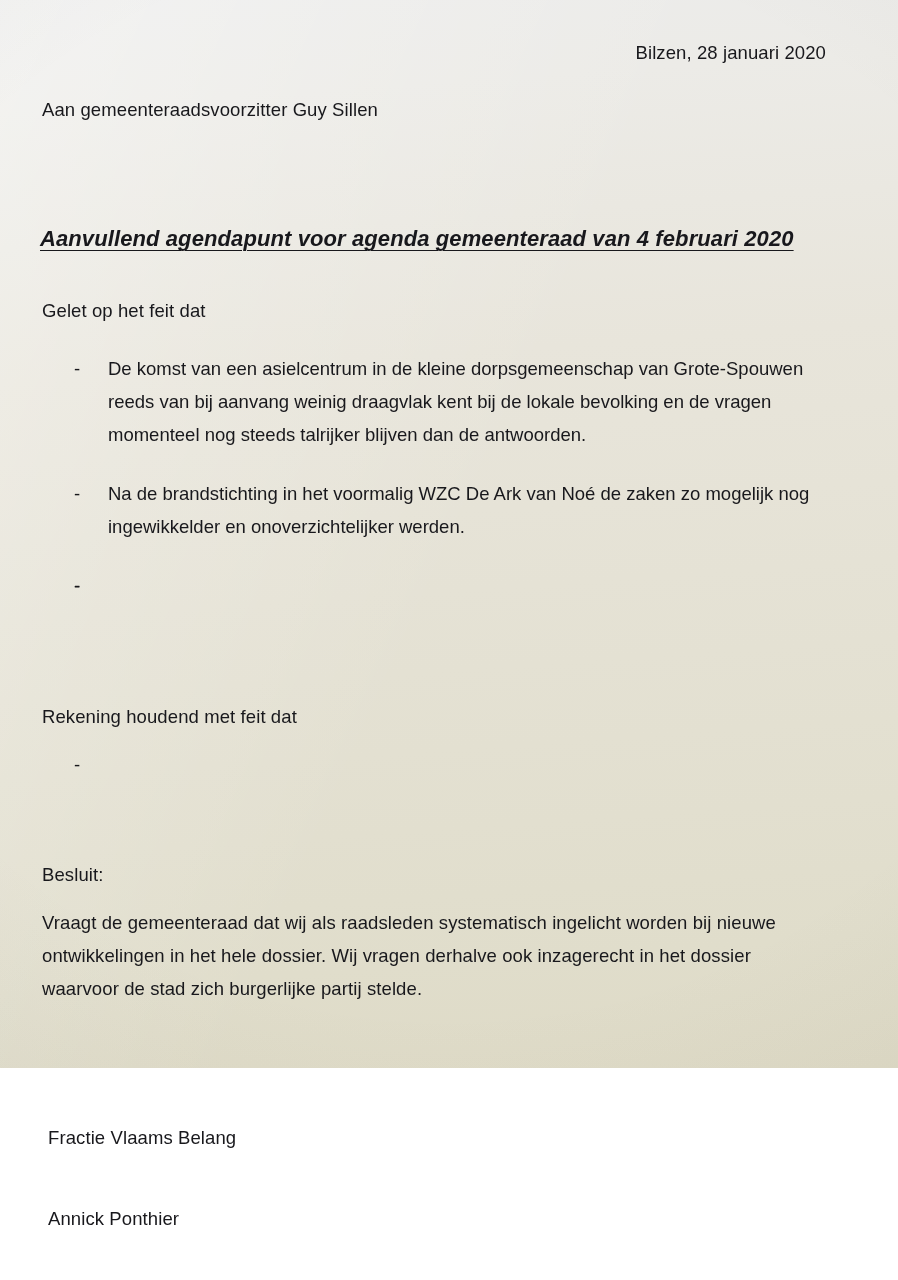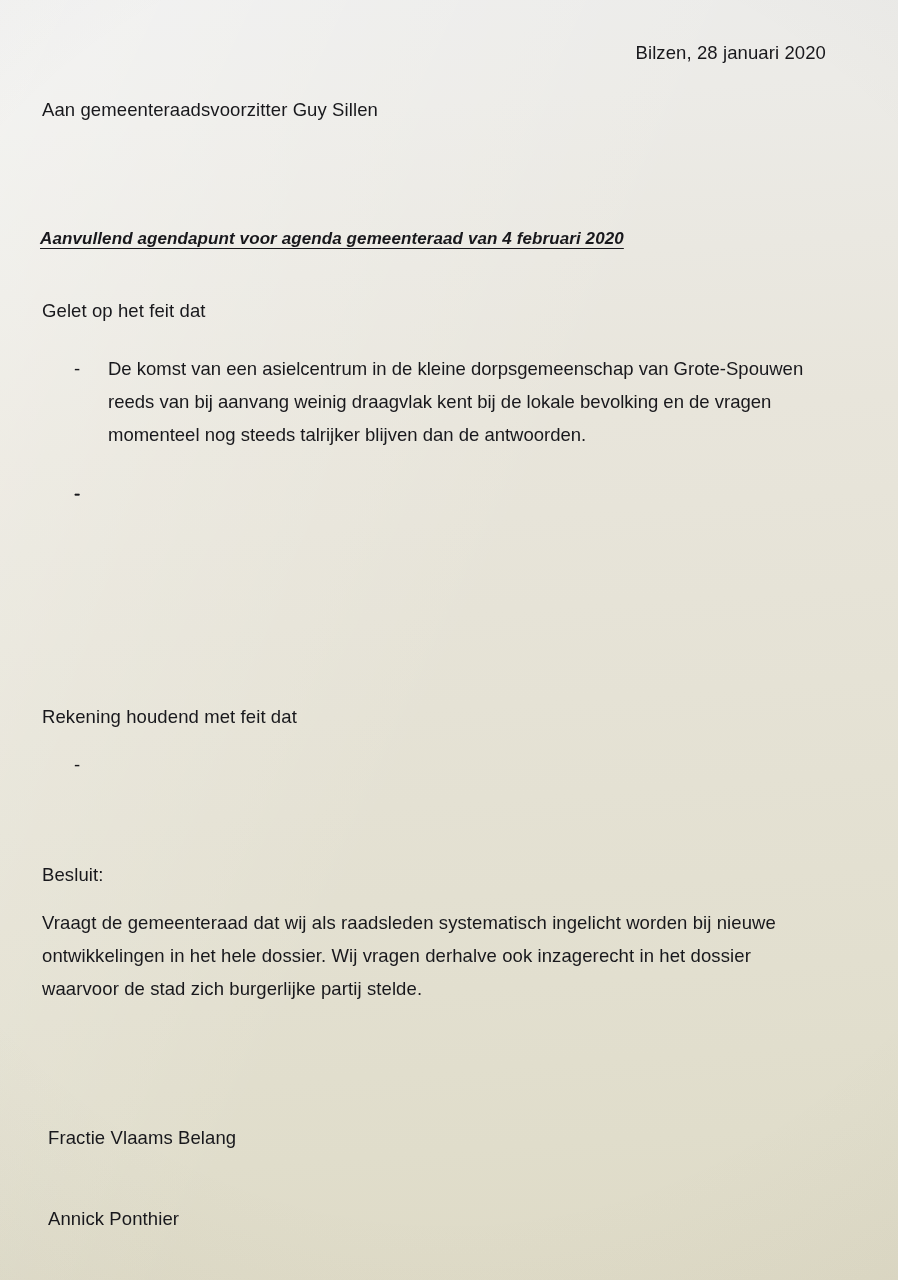--- a/index.html
+++ b/index.html
@@ -10,21 +10,21 @@
     width: 898px;
     height: 1280px;
     overflow: hidden;
     font-family: "Liberation Sans", sans-serif;
   }
 
   
   #paper {
     position: relative;
     width: 898px;
-    height: 1280px;
+    height: 1068px;
     box-sizing: border-box;
     background:
       linear-gradient(176deg,
         #ececeb 0%,
         #ecebe7 10%,
         #eae8e1 22%,
         #e8e5db 34%,
         #e6e3d7 48%,
         #e4e1d3 62%,
         #e2dfcf 76%,
@@ -82,21 +82,21 @@
     text-align: center;
   }
   #subject-line {
     top: 222px;
     left: 40px;
     font-style: italic;
     font-weight: 600;
     text-decoration: underline;
     text-underline-offset: 4px;
     text-decoration-thickness: 1.4px;
-    font-size: 17px;
+    font-size: 22px;
   }
   #considering-heading {
     top: 294px;
     left: 42px;
   }
   #taking-account-heading {
     top: 700px;
     left: 42px;
   }
   #decision-heading {
@@ -167,20 +167,21 @@
 
     <div class="txt" id="considering-heading">Gelet op het feit dat</div>
 
     <ul class="bullet-list" id="considering-list">
       <li class="bullet-item">
         <span class="bullet-dash">-</span>
         <span class="bullet-text">De komst van een asielcentrum in de kleine dorpsgemeenschap van Grote-Spouwen reeds van bij aanvang weinig draagvlak kent bij de lokale bevolking en de vragen momenteel nog steeds talrijker blijven dan de antwoorden.</span>
       </li>
       <li class="bullet-item">
         <span class="bullet-dash">-</span>
+        <span class="bullet-text">Na de brandstichting in het voormalig WZC De Ark van Noé de zaken zo mogelijk nog ingewikkelder en onoverzichtelijker werden.</span>
       </li>
       <li class="bullet-item">
         <span class="bullet-dash">-</span>
       </li>
       <li class="bullet-item">
         <span class="bullet-dash">-</span>
       </li>
     </ul>
 
     <div class="txt" id="taking-account-heading">Rekening houdend met feit dat</div>

